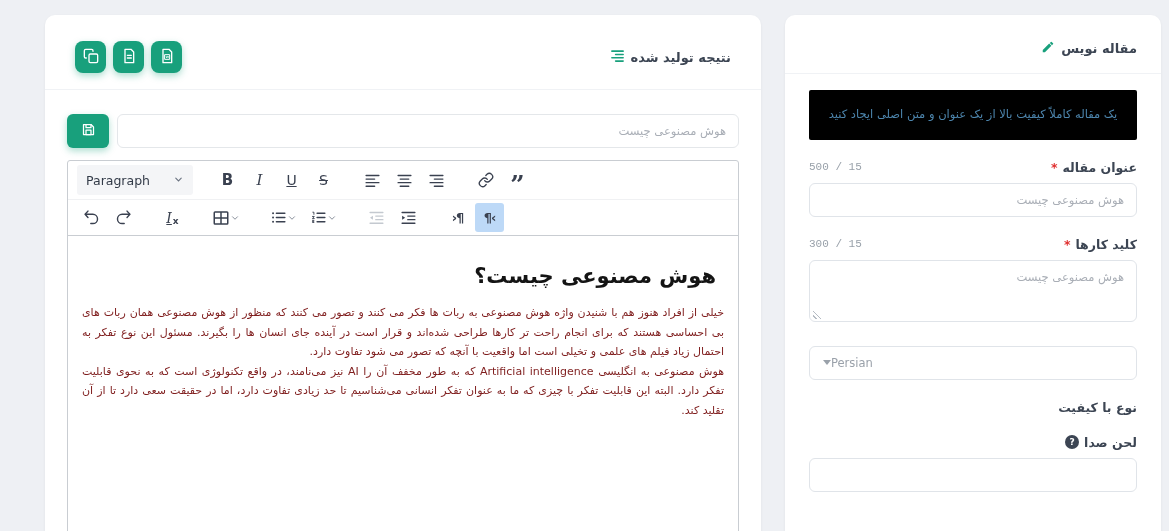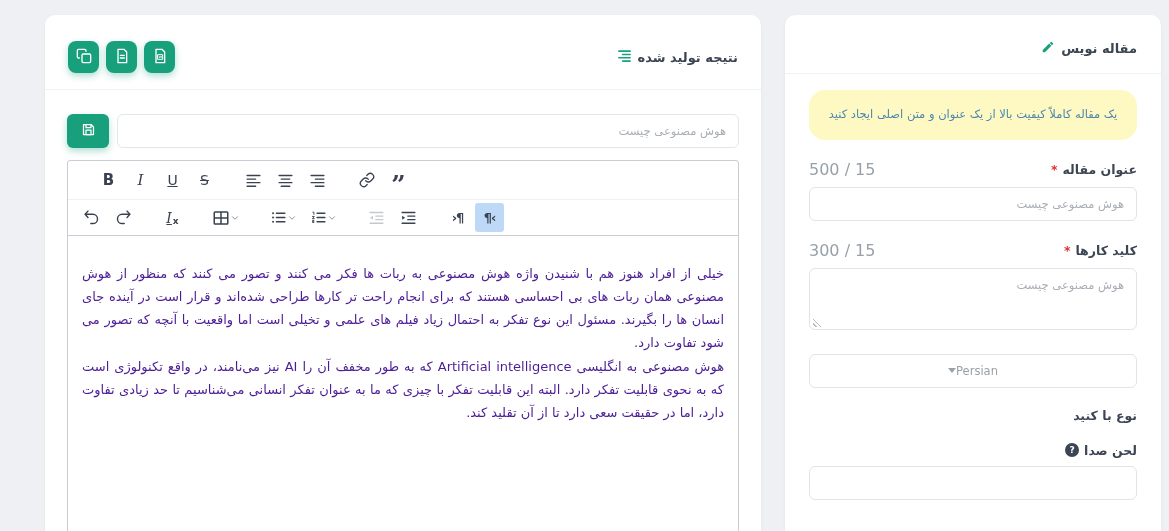--- a/index.html
+++ b/index.html
@@ -5,21 +5,21 @@
   * { margin:0; padding:0; box-sizing:border-box; }
   html,body { width:1169px; height:531px; overflow:hidden; }
   body { background:#eef0f4; font-family:"DejaVu Sans",sans-serif; position:relative; }
   .panel { position:absolute; top:15px; background:#fff; border-radius:10px;
            box-shadow:0 1px 3px rgba(25,30,40,.06); }
   .result-panel { left:45px; width:716px; height:620px; }
   .sidebar { left:785px; width:376px; height:620px; }
   .divider { height:1px; background:#f0f2f5; }
 
   
-  .rp-header { display:flex; align-items:center; justify-content:space-between; padding:26px 23px 16px; }
+  .rp-header { display:flex; align-items:center; justify-content:space-between; padding:26px 30px 16px; }
   .export-group { display:flex; gap:7px; }
   .xbtn { width:31px; height:32px; border:none; background:#18a07c; border-radius:8px;
           display:flex; align-items:center; justify-content:center; color:#fff; cursor:pointer;
           box-shadow:0 3px 7px rgba(24,160,124,.35); }
   .rp-title { display:flex; align-items:center; gap:6px; font-size:13px; font-weight:bold; color:#3c4553; }
 
   .save-row { display:flex; gap:8px; margin:24px 22px 0; }
   .save-btn { width:42px; height:34px; border:none; background:#18a07c; border-radius:6px;
               display:flex; align-items:center; justify-content:center; color:#fff; cursor:pointer;
               box-shadow:0 3px 7px rgba(24,160,124,.35); }
@@ -44,43 +44,43 @@
   .glyph-i { font-style:italic; font-family:"DejaVu Serif",serif; font-size:15px; }
   .glyph-u { text-decoration:underline; font-size:14px; }
   .glyph-s { text-decoration:line-through; font-size:14px; }
   .glyph-q { font-family:"DejaVu Serif",serif; font-weight:bold; font-size:25px; line-height:10px; padding-top:9px; }
   .glyph-dir { font-size:13px; font-weight:bold; letter-spacing:-1px; }
   .tx-main { font-family:"DejaVu Serif",serif; font-style:italic; font-size:14px; text-decoration:underline; }
   .tx-sub { font-size:9px; font-weight:bold; margin-left:1px; margin-top:6px; }
 
   .editor-content { border-top:1px solid #c9cdd2; padding:26px 14px 30px; min-height:300px; direction:rtl; }
   .editor-content h2 { font-size:21px; font-weight:bold; color:#141414; margin:2px 8px 15px 0; }
-  .editor-content p { font-size:13px; line-height:1.78; color:#4c1d95; text-align:justify; }
+  .editor-content p { font-size:11px; line-height:1.78; color:#7f1d1d; text-align:justify; }
 
   
   .sb-header { display:flex; align-items:center; justify-content:flex-end; gap:6px; padding:25px 24px 16px;
                font-size:13px; font-weight:bold; color:#3c4553; }
   .sb-body { padding:16px 24px; direction:rtl; }
-  .info-box { background:#fef9c3; color:#4d86ae; border-radius:16px; padding:15px 12px;
+  .info-box { background:#000000; color:#4d86ae; border-radius:2px; padding:15px 12px;
               font-size:11.5px; text-align:center; line-height:1.7; }
   .field { margin-top:20px; }
   .label-row { display:flex; align-items:center; justify-content:space-between; margin-bottom:8px; }
   .f-label { font-size:12.5px; font-weight:bold; color:#3c4553; display:flex; align-items:center; gap:5px; }
   .req { color:#e03131; }
-  .counter { font-size:16px; color:#98a0a9; direction:ltr; }
+  .counter { font-size:11px; color:#98a0a9; direction:ltr;font-family:Liberation Mono, monospace; }
   .t-input { width:100%; height:34px; border:1px solid #e0e4e9; border-radius:6px; padding:0 12px;
              font-size:11.5px; direction:rtl; color:#555; outline:none; font-family:inherit; }
   .t-input::placeholder, .t-area::placeholder { color:#a9aeb6; }
   .area-wrap { position:relative; }
   .t-area { width:100%; height:62px; border:1px solid #e0e4e9; border-radius:6px; padding:9px 12px;
             font-size:11.5px; direction:rtl; color:#555; outline:none; resize:none; font-family:inherit; }
   .grip { position:absolute; left:4px; bottom:7px; width:9px; height:9px;
           background:linear-gradient(45deg, transparent 0 2px, #b6bcc4 2px 3px, transparent 3px 5px, #b6bcc4 5px 6px, transparent 6px); }
   .select { height:34px; border:1px solid #e0e4e9; border-radius:6px; display:flex; align-items:center;
-            justify-content:center; padding:0 13px; cursor:pointer; background:#fff; }
+            justify-content:flex-end; padding:0 13px; cursor:pointer; background:#fff; }
   .sel-value { font-size:11.5px; color:#9aa1aa; }
   .caret { width:0; height:0; border-left:4px solid transparent; border-right:4px solid transparent;
            border-top:5px solid #9aa1aa; }
   .help { width:14px; height:14px; border-radius:50%; background:#3c4553; color:#fff; font-size:9px;
           font-weight:bold; display:inline-flex; align-items:center; justify-content:center; cursor:pointer; }
 </style>
 </head>
 <body>
 
 <section class="panel result-panel">
@@ -133,20 +133,28 @@
             <path d="M8 4v5h8V4"></path>
             <rect x="8" y="13" width="8" height="7"></rect>
           </svg>
       </span>
     </button>
     <input class="save-input" placeholder="هوش مصنوعی چیست" style="">
   </div>
 
   <div class="editor">
     <div class="tb-row">
+      <button class="para-dd">
+        <span>Paragraph</span>
+        <span>
+          <svg width="11" height="11" viewBox="0 0 24 24" fill="none" stroke="#6b7380" stroke-width="2.4" stroke-linecap="round">
+              <path d="M6 9l6 6 6-6"></path>
+            </svg>
+        </span>
+      </button>
       <span class="gap"></span>
       <button class="tb-btn glyph-b">B</button>
       <button class="tb-btn glyph-i">I</button>
       <button class="tb-btn glyph-u">U</button>
       <button class="tb-btn glyph-s">S</button>
       <span class="gap"></span>
       <button class="tb-btn">
         <span>
             <svg width="17" height="17" viewBox="0 0 24 24" fill="none" stroke="#3a4150" stroke-width="2" stroke-linecap="round">
               <path d="M3 5h18M3 10h12M3 15h18M3 20h12"></path>
@@ -260,20 +268,21 @@
               <path d="M3 9.5v5.5l4.2-2.75z" fill="#3a4150" stroke="none"></path>
             </svg>
           </span>
       </button>
       <span class="gap"></span>
       <button class="tb-btn glyph-dir">›¶</button>
       <button class="tb-btn glyph-dir active">¶‹</button>
     </div>
 
     <div class="editor-content">
+      <h2>هوش مصنوعی چیست؟</h2>
       <p>خیلی از افراد هنوز هم با شنیدن واژه هوش مصنوعی به ربات ها فکر می کنند و تصور می کنند که منظور از هوش مصنوعی همان ربات های بی احساسی هستند که برای انجام راحت تر کارها طراحی شده‌اند و قرار است در آینده جای انسان ها را بگیرند. مسئول این نوع تفکر به احتمال زیاد فیلم های علمی و تخیلی است اما واقعیت با آنچه که تصور می شود تفاوت دارد.</p>
       <p>هوش مصنوعی به انگلیسی Artificial intelligence که به طور مخفف آن را AI نیز می‌نامند، در واقع تکنولوژی است که به نحوی قابلیت تفکر دارد. البته این قابلیت تفکر با چیزی که ما به عنوان تفکر انسانی می‌شناسیم تا حد زیادی تفاوت دارد، اما در حقیقت سعی دارد تا از آن تقلید کند.</p>
     </div>
   </div>
 </section>
 
 <aside class="panel sidebar">
   <header class="sb-header">
     <span>
       <svg width="14" height="14" viewBox="0 0 24 24" fill="#18a07c">
@@ -314,21 +323,21 @@
 
     <div class="field">
       <div class="select">
         <span class="sel-value">Persian</span>
         <span class="caret"></span>
       </div>
     </div>
 
     <div class="field">
       <div class="label-row">
-        <span class="f-label">نوع با کنید</span>
+        <span class="f-label">نوع با کیفیت</span>
       </div>
     </div>
 
     <div class="field">
       <div class="label-row">
         <span class="f-label">
           <span>لحن صدا</span>
           <span class="help">?</span>
         </span>
       </div>

